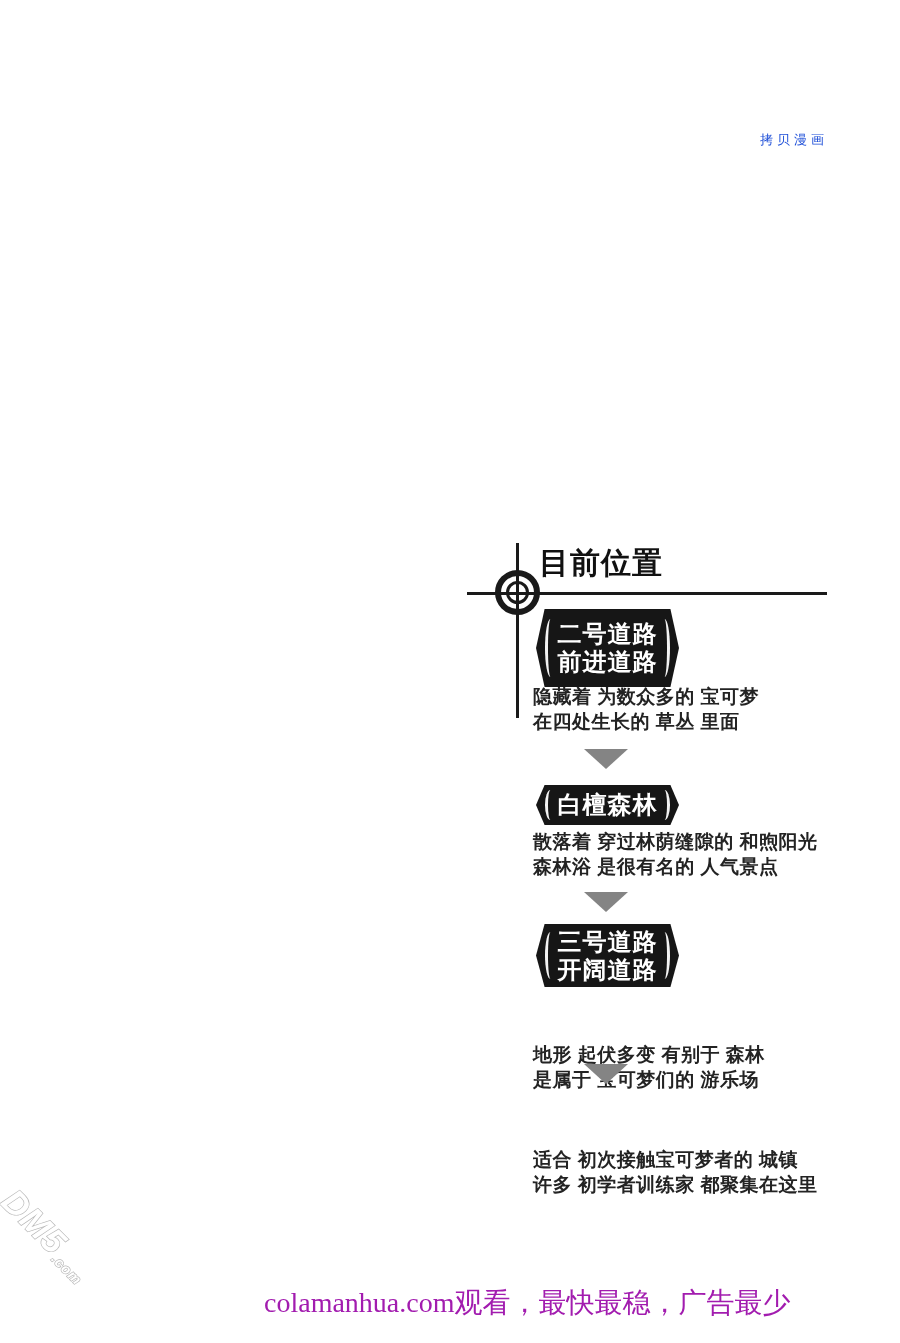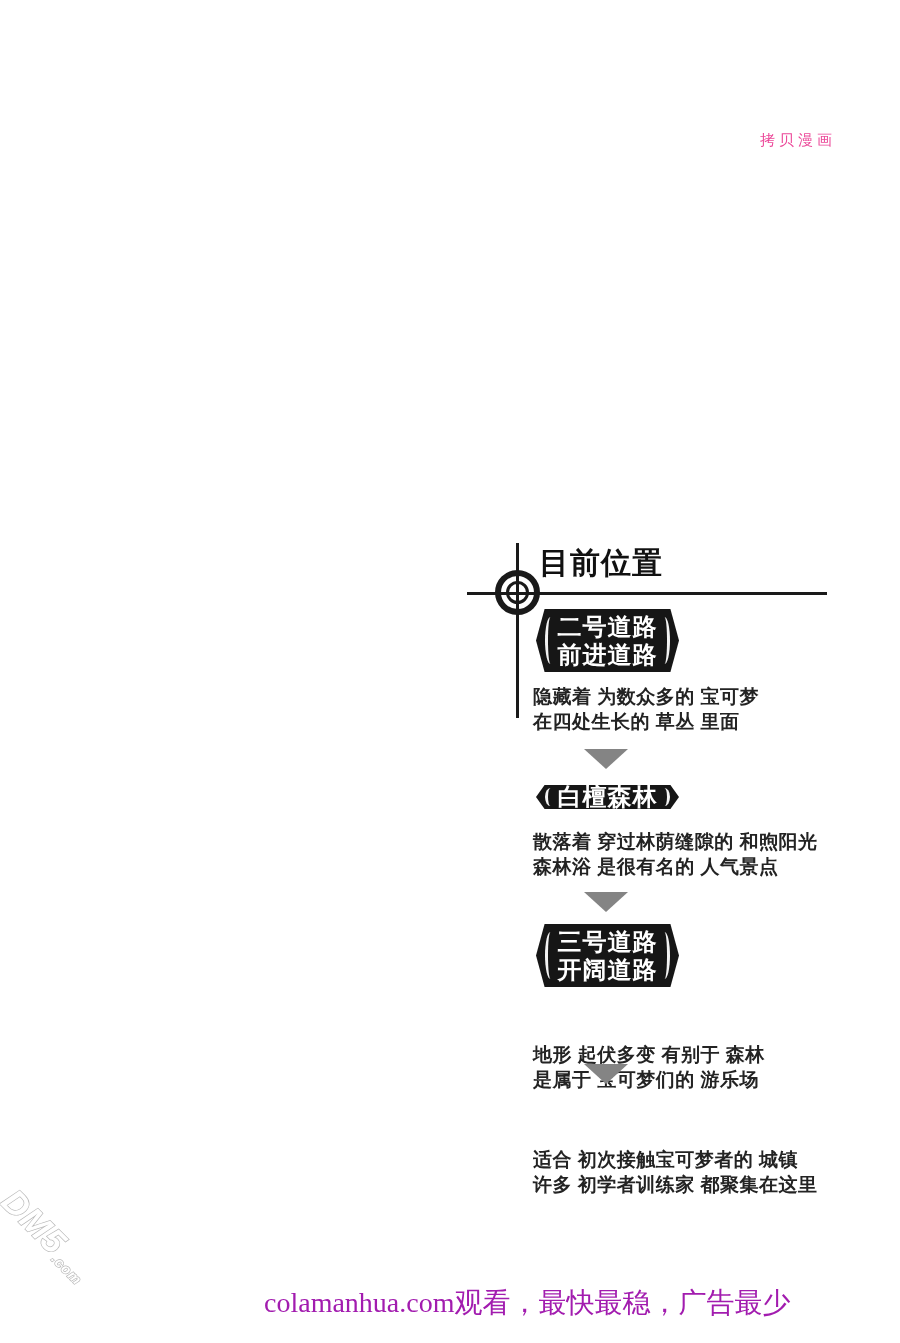--- a/index.html
+++ b/index.html
@@ -10,23 +10,23 @@
     margin: 0 auto;
     background: #ffffff;
     overflow: hidden;
     font-family: "Liberation Sans", "DejaVu Sans", sans-serif;
   }
 
   
   .wm-top {
     position: absolute;
     left: 760px; top: 131px;
-    font-size: 15px;
+    font-size: 13px;
     letter-spacing: 4px;
-    color: #ec4899;
+    color: #1d4ed8;
     font-family: "Liberation Serif", "DejaVu Serif", serif;
   }
 
   
   .map-title {
     position: absolute;
     left: 539px; top: 543px;
     font-size: 30px;
     font-weight: 900;
     color: #111;
@@ -59,22 +59,22 @@
   .badge::before, .badge::after {
     content:""; position:absolute; top:13%; bottom:13%; width:8px; border-radius:50%;
   }
   .badge::before { left:9px;  border-left:3px solid rgba(255,255,255,.95); }
   .badge::after  { right:9px; border-right:3px solid rgba(255,255,255,.95); }
   .badge-line {
     font-size:24px; font-weight:900; line-height:28px; letter-spacing:1px; white-space:nowrap;
   }
   .badge-line:empty { display:none; }
 
-  .b1 { top:609px; height:63px; }
-  .b2 { top:785px; height:24px; }
+  .b1 { top:609px; height:78px; }
+  .b2 { top:785px; height:40px; }
   .b3 { top:924px; height:63px; }
   .b4 { top:1101px; height:35px; }
 
   
   .desc {
     position:absolute;
     left:533px;
     color:#232323;
     font-size:19px;
     font-weight:600;

